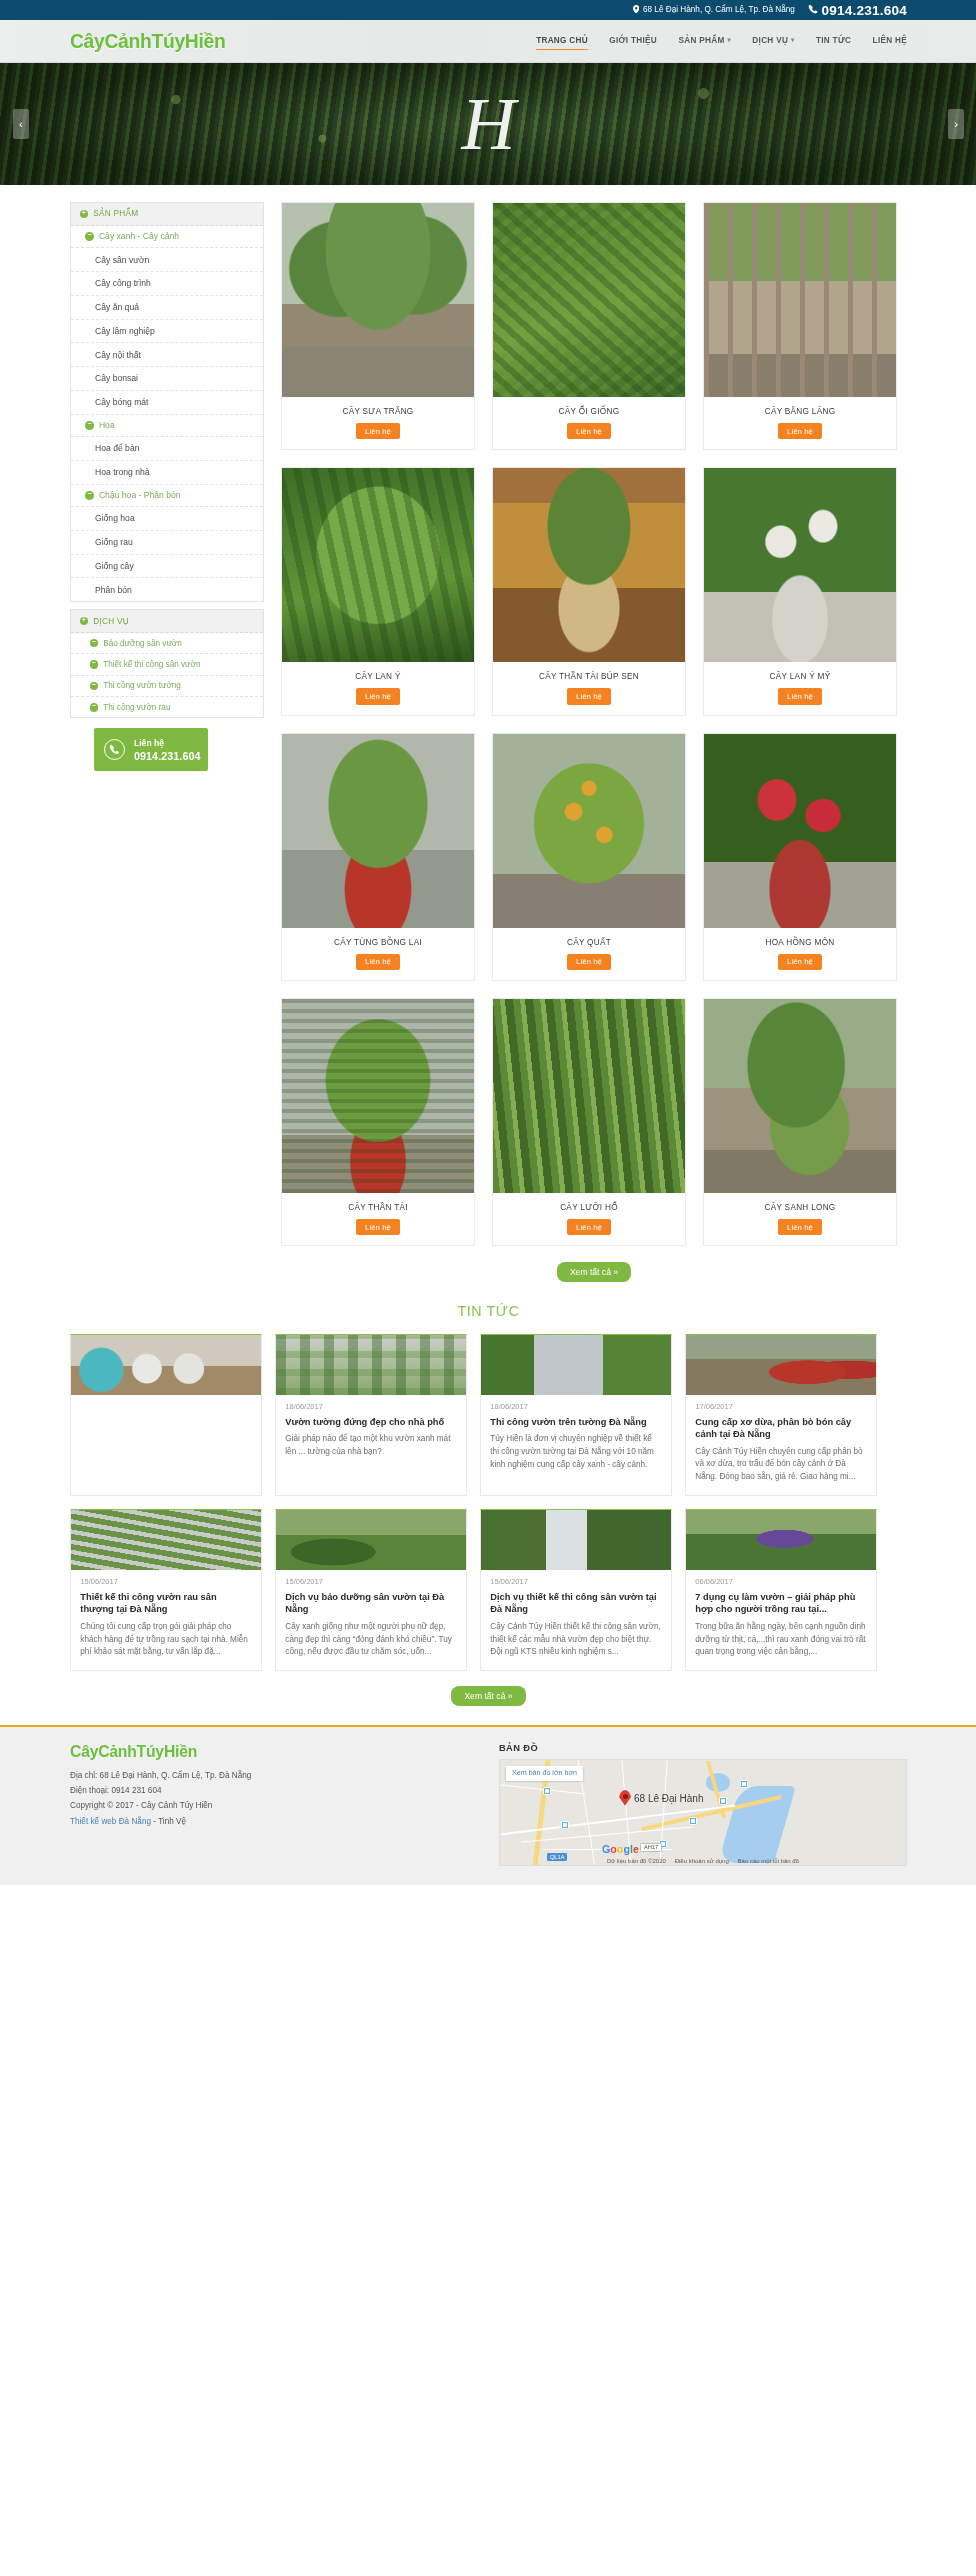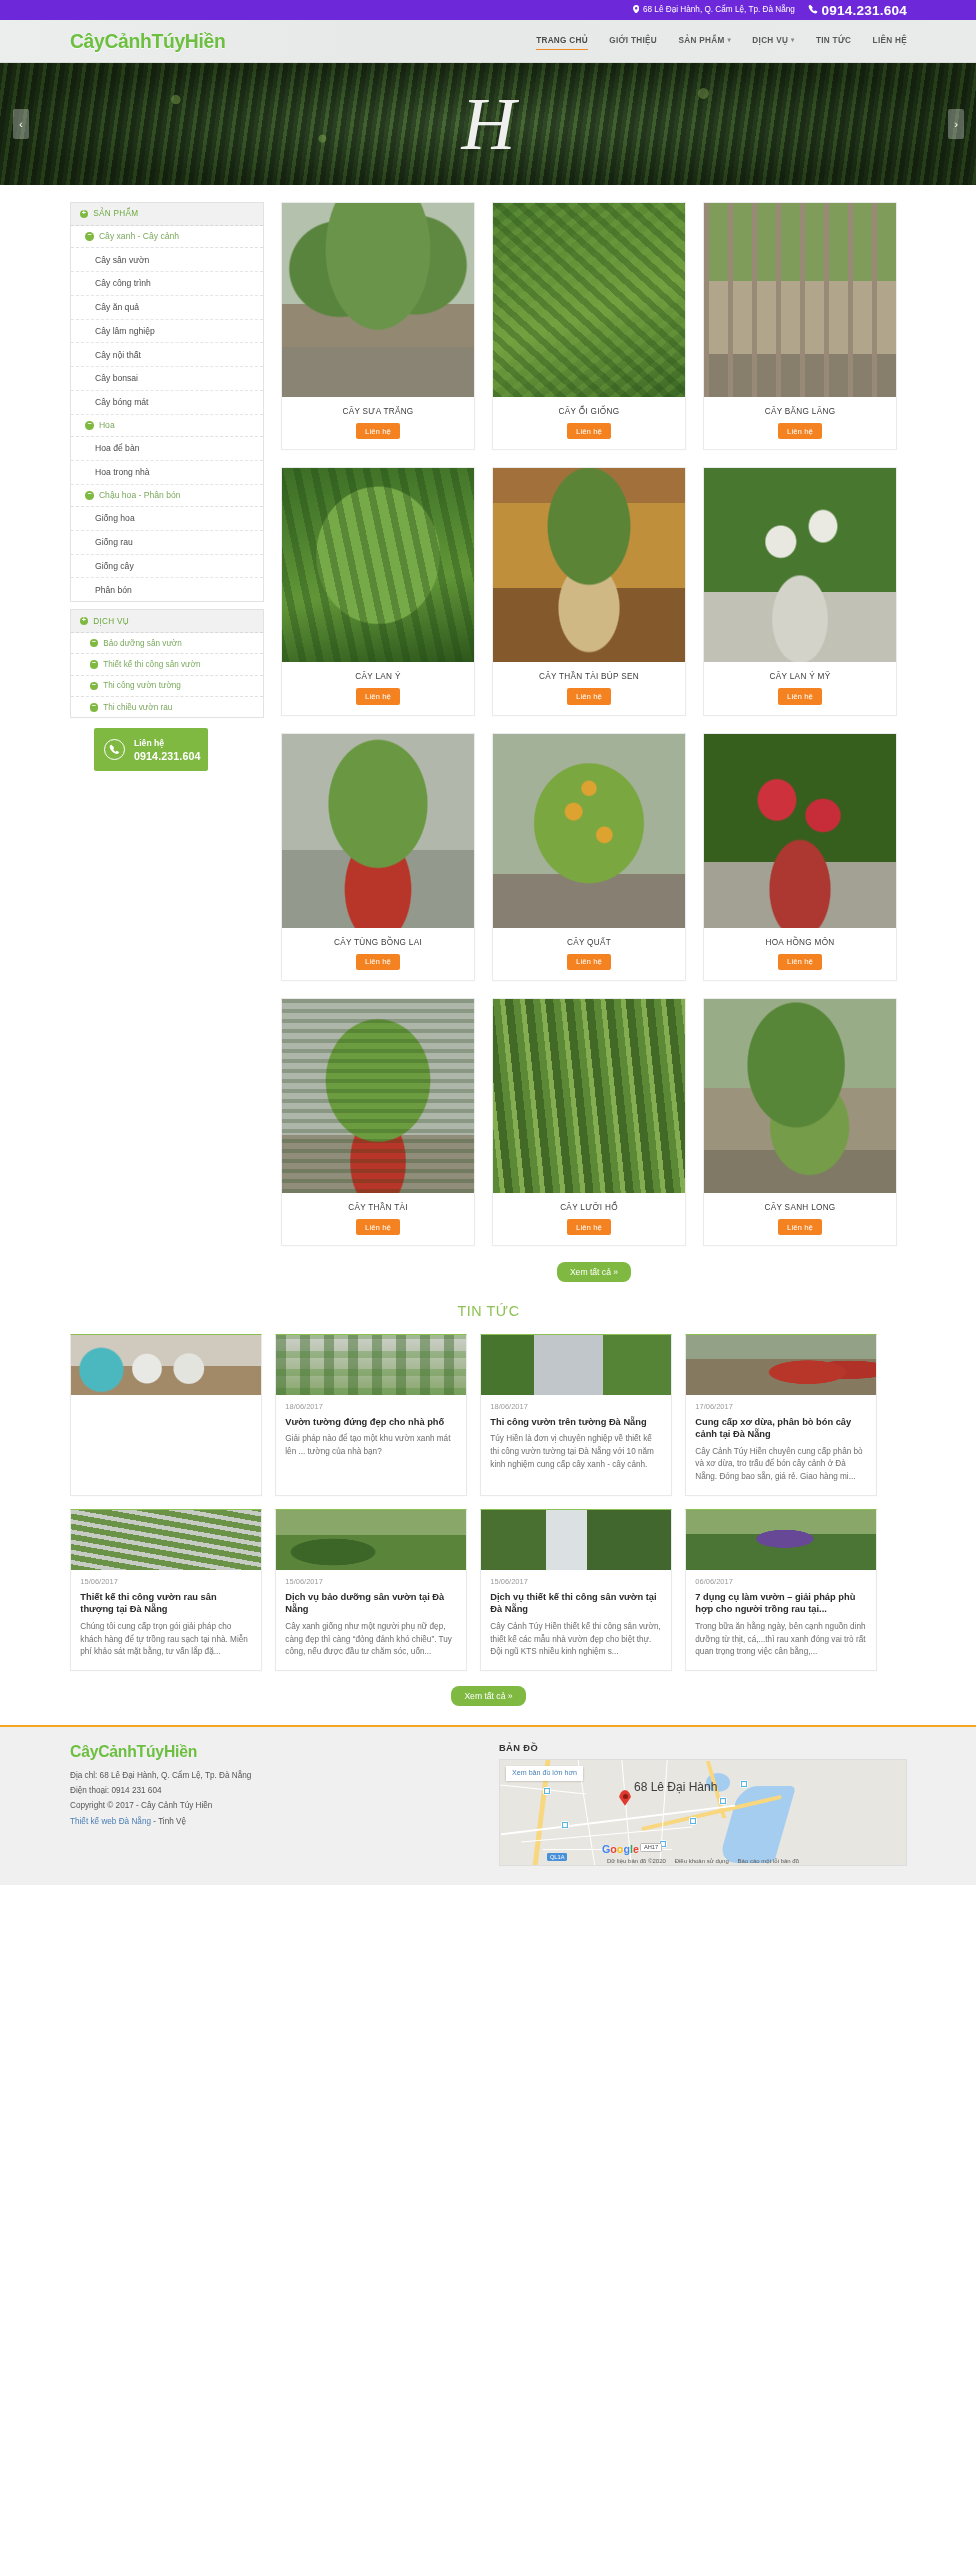--- a/index.html
+++ b/index.html
@@ -7,21 +7,21 @@
   body {
     width: 977px;
     font-family: "Liberation Sans", sans-serif;
     background: #ffffff;
     color: #444;
     font-size: 9.3px;
   }
   .wrap { width: 837px; margin: 0 auto; }
 
   
-  .topbar { background: #6d28d9; height: 20px; }
+  .topbar { background: #0c4a6e; height: 20px; }
   .topbar .wrap { display: flex; justify-content: flex-end; align-items: center; height: 20px; gap: 13px; }
   .topbar-addr, .topbar-phone { color: #fff; display: flex; align-items: center; gap: 3.6px; }
   .topbar-addr { font-size: 8.2px; }
   .topbar-phone { font-size: 13.6px; font-weight: bold; letter-spacing: 0.2px; }
   .ic { display: inline-block; line-height: 1; }
 
   
   .header {
     height: 43px;
     background: linear-gradient(90deg,#eceded 0%, #e7e8e8 40%, #e9eaea 100%);
@@ -205,21 +205,21 @@
   .map-pin i {
     position: absolute; inset: 0; background: #e03a30;
     border-radius: 50% 50% 50% 50%/ 58% 58% 42% 42%;
     clip-path: polygon(50% 100%, 0 45%, 0 0, 100% 0, 100% 45%);
   }
   .map-pin b {
     position: absolute; left: 3.6px; top: 3.6px; width: 5px; height: 5px;
     background: #8d1a13; border-radius: 50%;
   }
   .map-pinlabel {
-    position: absolute; left: 134px; top: 20px; font-size: 12px;
+    position: absolute; left: 134px; top: 33px; font-size: 10px;
     color: #3b3b3b; z-index: 6; white-space: nowrap;
   }
   .map-google {
     position: absolute; left: 102px; bottom: 10px; z-index: 6;
     font-family: "Liberation Sans", sans-serif; font-size: 10.7px; font-weight: bold;
   }
   .map-google span:nth-child(1){color:#4285F4}.map-google span:nth-child(2){color:#EA4335}
   .map-google span:nth-child(3){color:#FBBC05}.map-google span:nth-child(4){color:#4285F4}
   .map-google span:nth-child(5){color:#34A853}.map-google span:nth-child(6){color:#EA4335}
   .map-foot {
@@ -352,21 +352,21 @@
       <div class="side-svc">
         <span class="pmark">−</span>
         <span>Thiết kế thi công sân vườn</span>
       </div>
       <div class="side-svc">
         <span class="pmark">−</span>
         <span>Thi công vườn tường</span>
       </div>
       <div class="side-svc">
         <span class="pmark">−</span>
-        <span>Thi chiều vườn rau</span>
+        <span>Thi công vườn rau</span>
       </div>
     </div>
 
     <div class="hotline">
       <div class="hot-circle">
         <svg width="10.7" height="10.7" viewBox="0 0 16 16">
             <path d="M3.6 1C2.6 1 1 2.4 1 3.7c0 5 6.3 11.3 11.3 11.3 1.3 0 2.7-1.6 2.7-2.6 0-.4-.2-.6-.5-.8l-2.6-1.3c-.4-.2-.8 0-1 .3l-.8 1c-1.7-.8-3.1-2.2-3.9-3.9l1-.8c.3-.2.5-.6.3-1L6.2 3.3c-.2-.3-.4-.3-.8-.3z" fill="#fff"></path>
           </svg>
       </div>
       <div>

